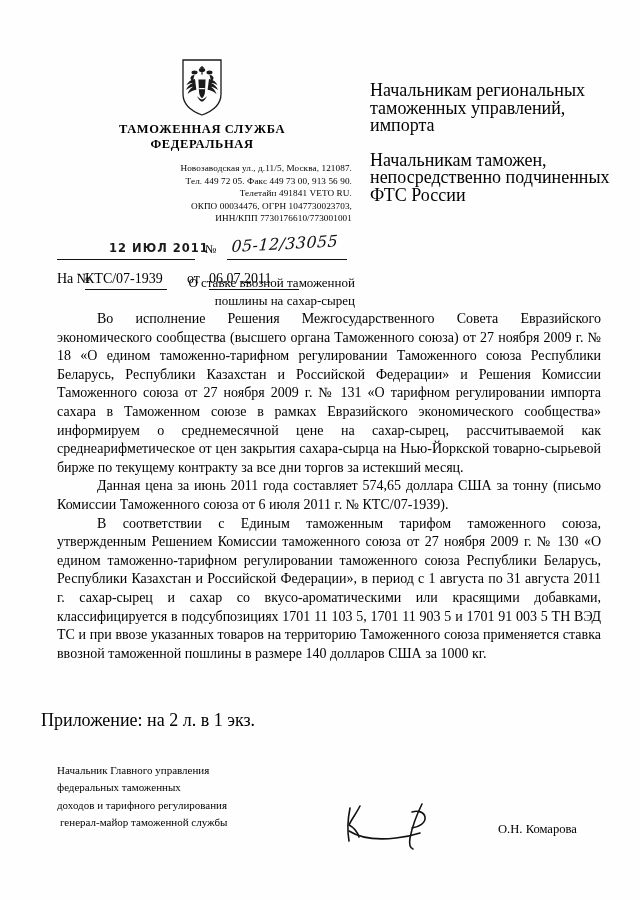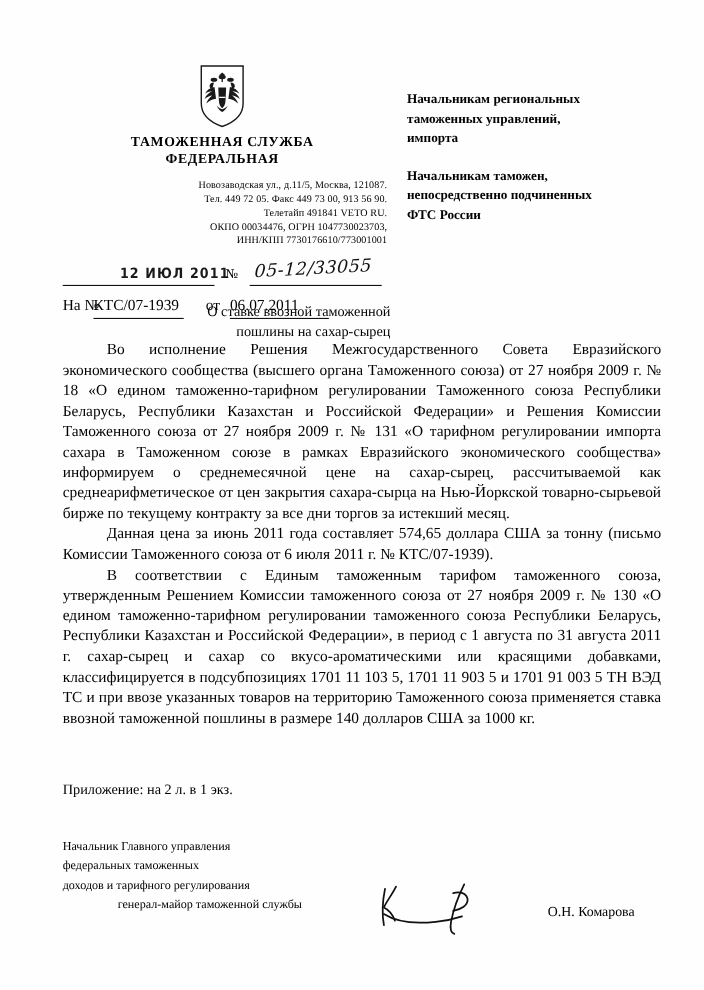--- a/index.html
+++ b/index.html
@@ -50,23 +50,22 @@
     letter-spacing: 0.1px;
   }
   .contacts div { white-space: nowrap; text-align: right; }
 
   
   .addressee {
     position: absolute;
     left: 370px;
     top: 82px;
     width: 250px;
-    font-size: 12px;
+    font-size: 18px;
     line-height: 17.5px;
-    font-weight: bold;
   }
   .addressee .blk2 { margin-top: 17px; }
 
   
   .reg-line {
     position: absolute;
     left: 57px;
     top: 240px;
     width: 290px;
     height: 22px;
@@ -159,34 +158,34 @@
     line-height: 18.6px;
     text-align: justify;
     text-justify: inter-word;
   }
   .body-text p {
     margin: 0;
     text-indent: 40px;
   }
   .attachment {
     position: absolute;
-    left: 57px;
+    left: 41px;
     top: 710px;
-    font-size: 13px;
+    font-size: 18px;
   }
 
   
   .sign-block {
     position: absolute;
     left: 57px;
     top: 762px;
     font-size: 11px;
     line-height: 17.4px;
   }
-  .sign-block .ln-last { padding-left: 3px; margin-left: 47px; }
+  .sign-block .ln-last { padding-left: 3px; }
 
   .signature-mark {
     position: absolute;
     left: 340px;
     top: 800px;
     width: 120px;
     height: 58px;
   }
   .signer-name {
     position: absolute;

